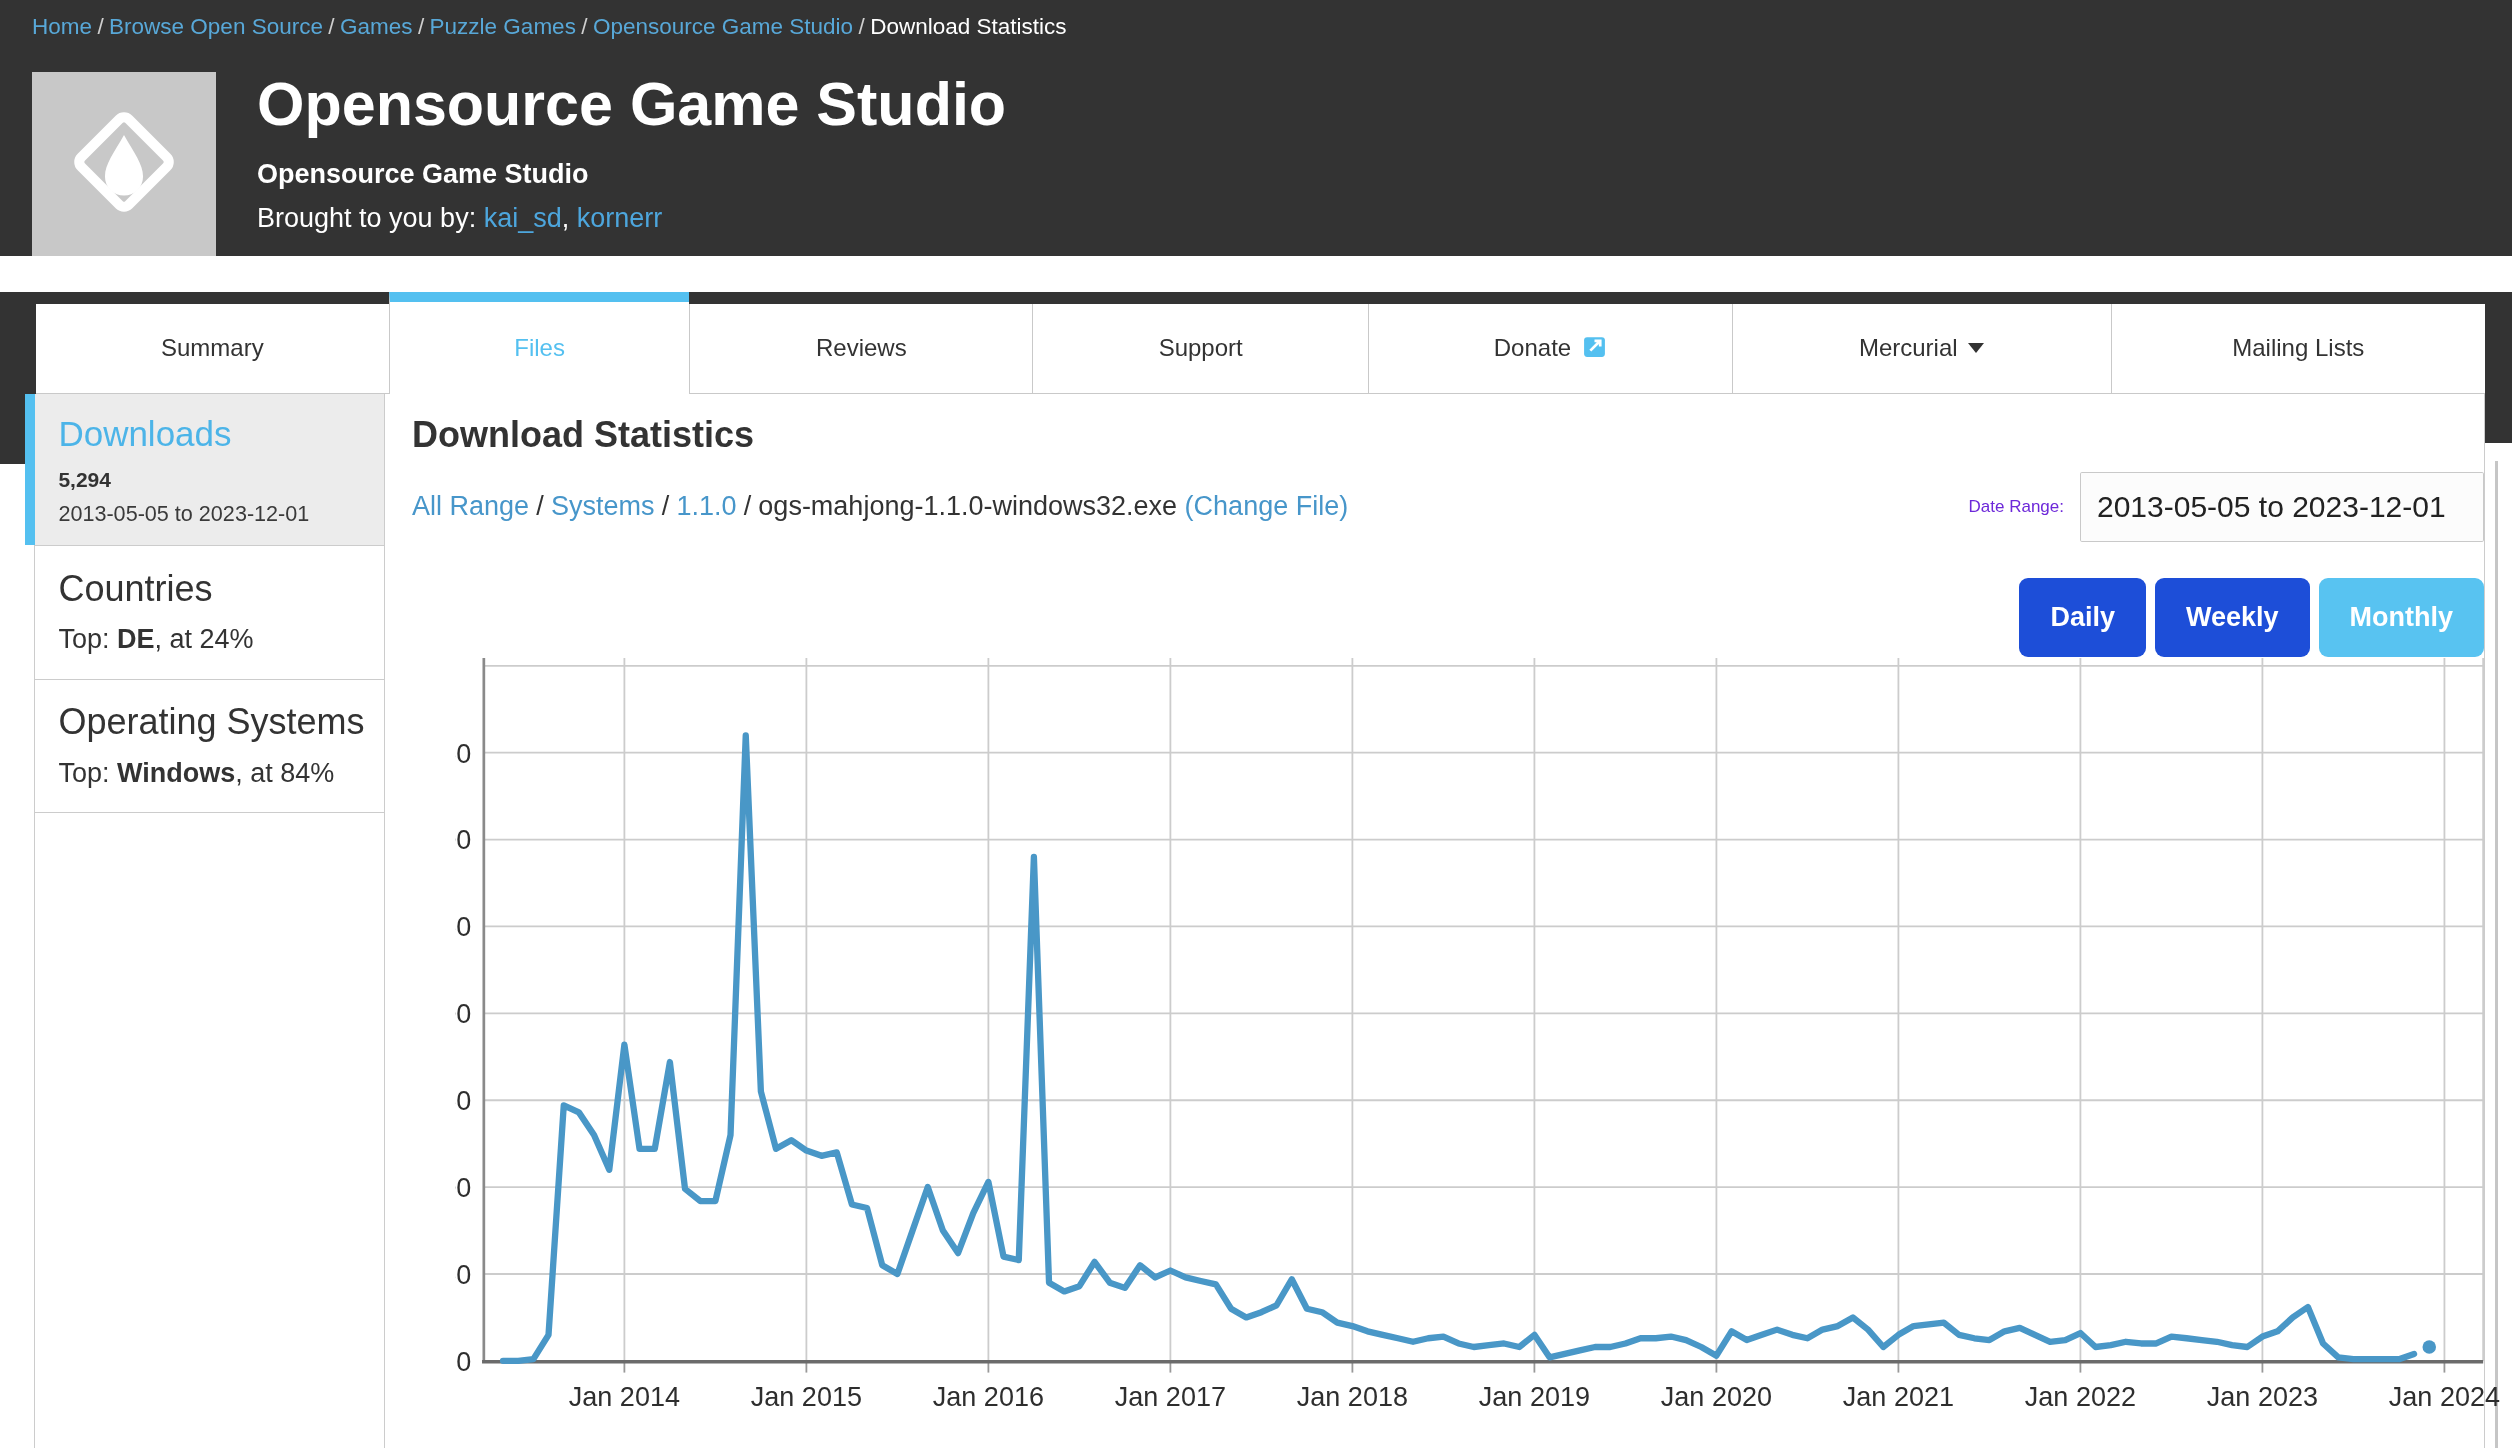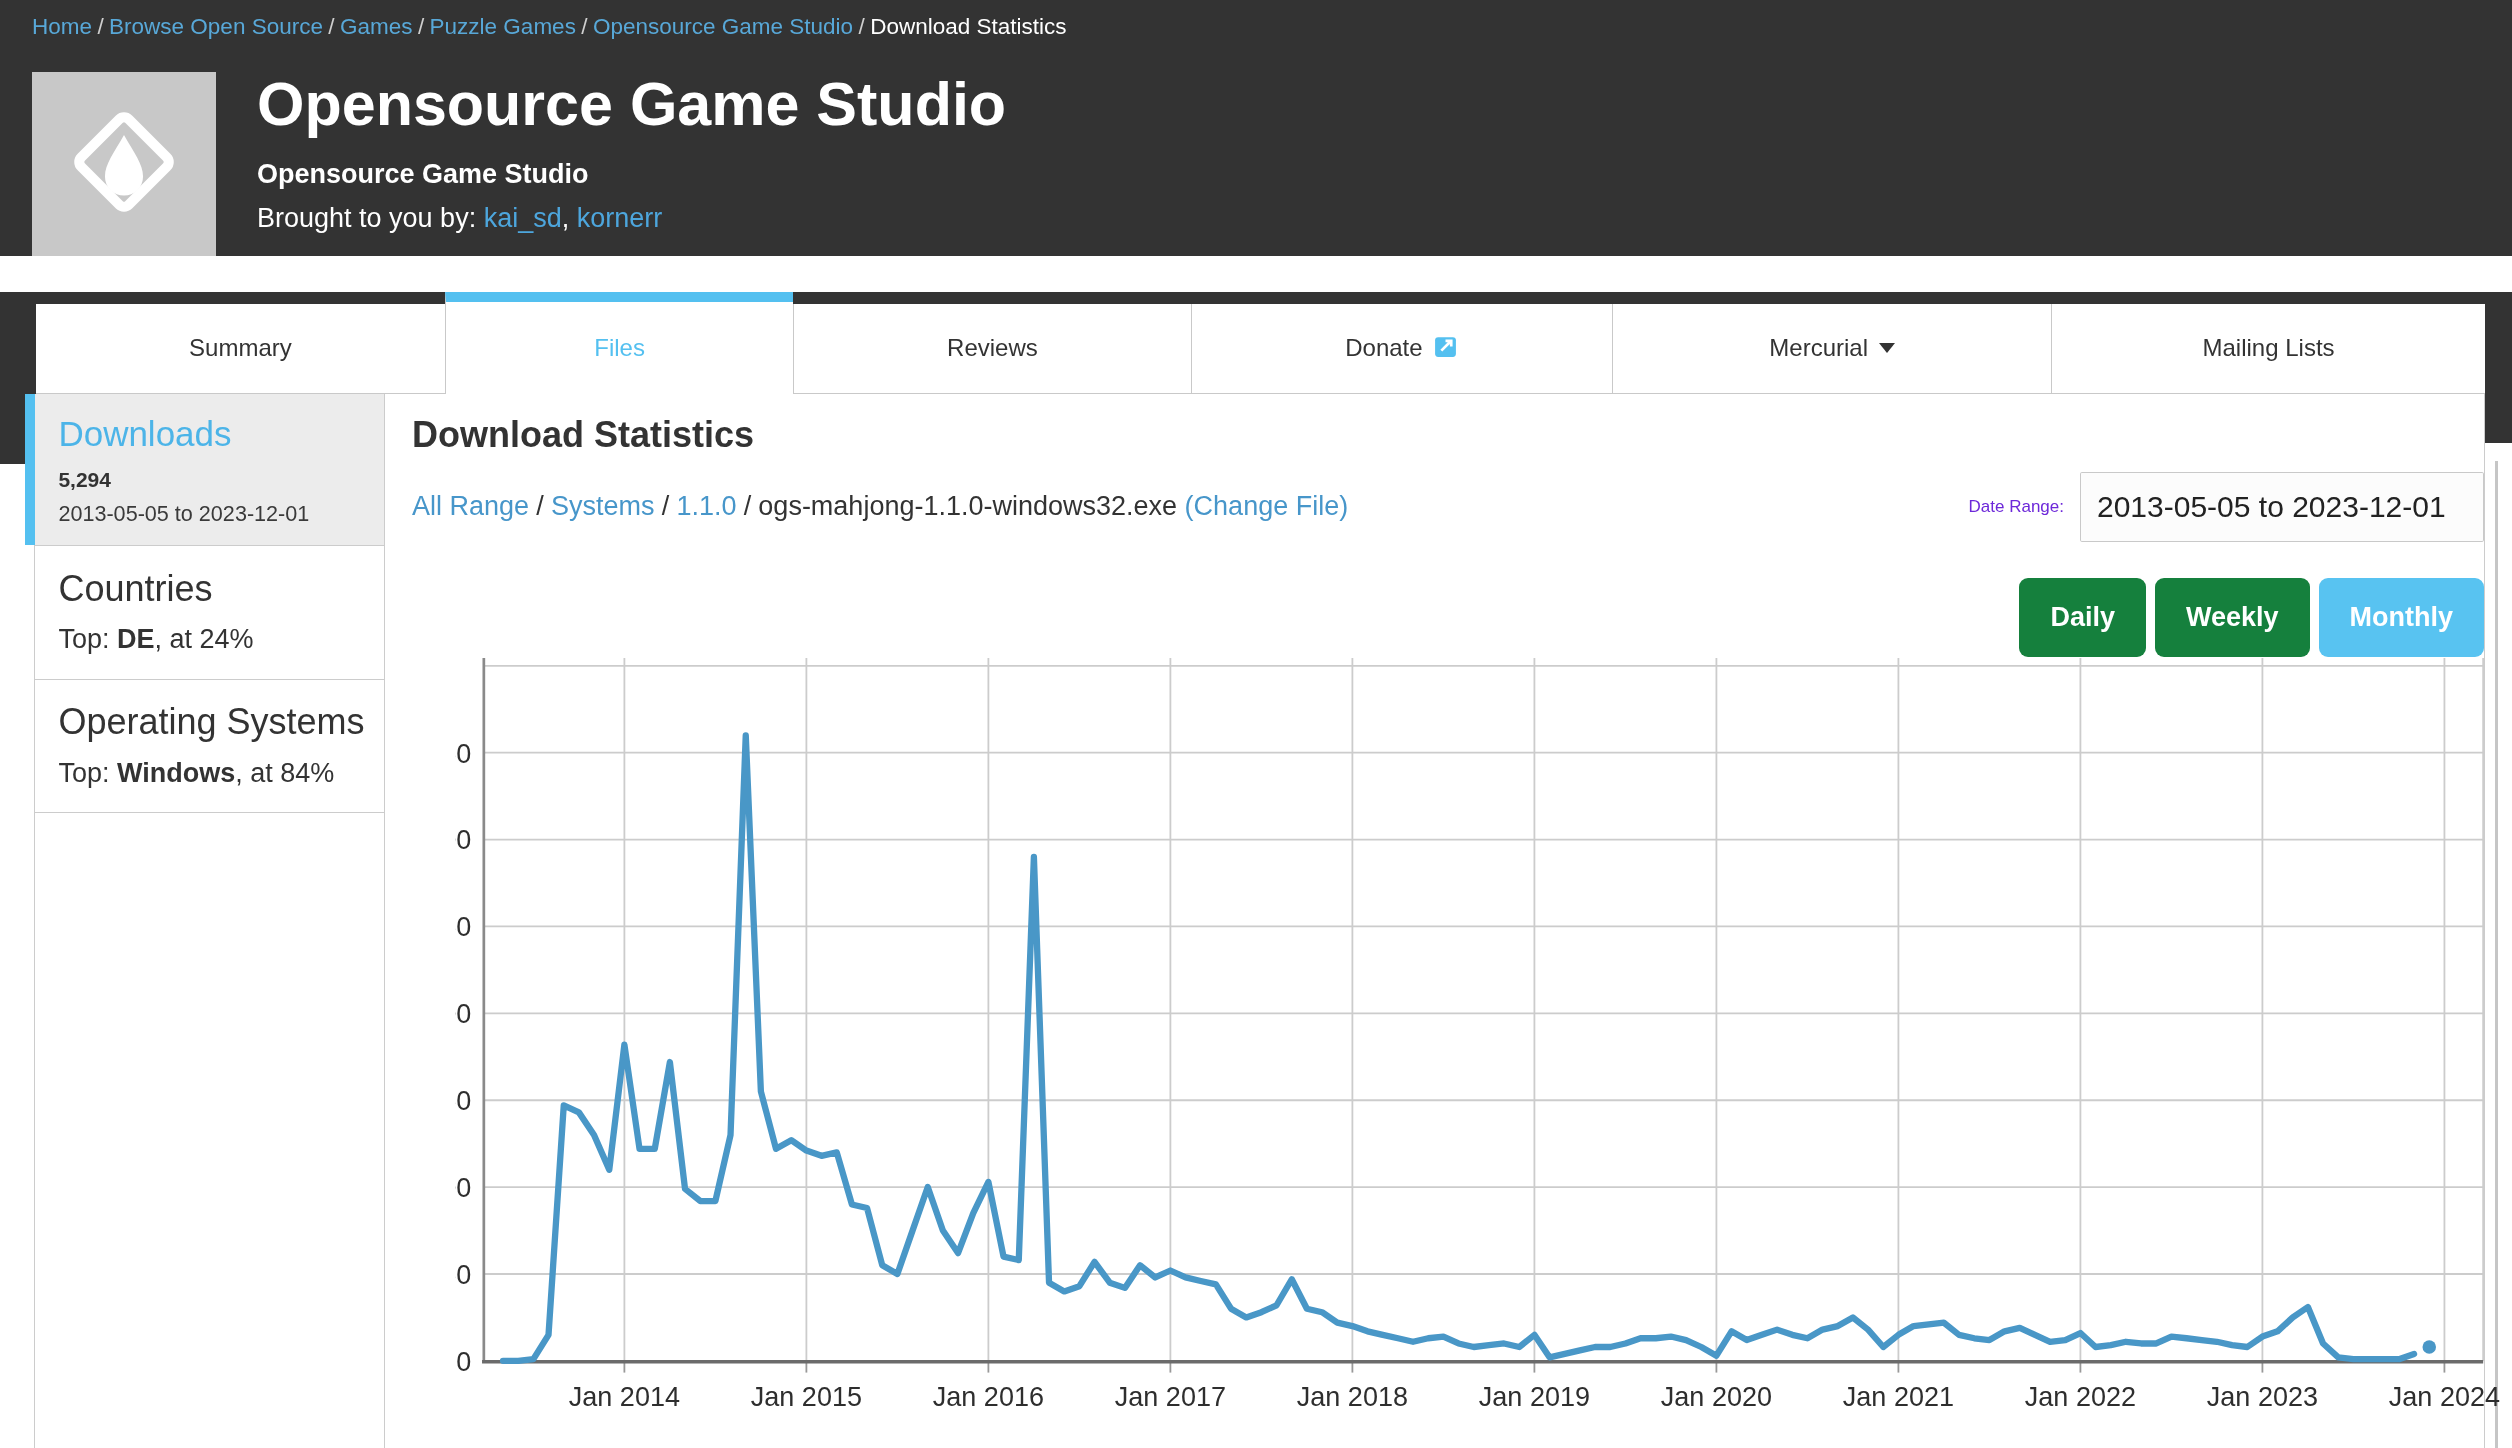--- a/index.html
+++ b/index.html
@@ -72,21 +72,21 @@
   .daterange { display:flex; align-items:center; }
   .daterange label { font-size:17px; margin-right:16px; color:#6d28d9; }
   .daterange input { width:404px; height:70px; border:1.8px solid #c9c9c9;
                      background:#fcfcfc; font-size:30px; color:#222;
                      padding:0 16px; border-radius:1.8px;
                      font-family:"Liberation Sans","DejaVu Sans",sans-serif; }
   .controls { display:flex; justify-content:flex-end; gap:9px; margin-top:36px; }
   .btn { height:79px; padding:0 31px; border:none; border-radius:9px;
          font-size:27px; font-weight:bold; color:#fff; cursor:pointer;
          font-family:"Liberation Sans","DejaVu Sans",sans-serif; }
-  .btn.dim { background:#15803d; }
+  .btn.dim { background:#1d4ed8; }
   .btn.lit { background:#58c3f1; }
 
   #chart { position:absolute; left:455px; top:631px; width:2057px; height:793px; }
 </style>
 </head>
 <body>
 
 <div class="page">
 
   <div class="topbar">
@@ -116,20 +116,23 @@
   <div class="tabs-wrap">
     <div class="tabs">
       <div class="tab" style="flex:392">
           <span>Summary</span>
         </div>
       <div class="tab active" style="flex:333">
           <span>Files</span>
         </div>
       <div class="tab" style="flex:380">
           <span>Reviews</span>
+        </div>
+      <div class="tab" style="flex:372">
+          <span>Support</span>
         </div>
       <div class="tab" style="flex:403">
         <span>Donate</span>
         <span class="ext">
           <svg viewBox="0 0 24 24" width="25" height="25">
             <rect x="2" y="3" width="20" height="19" rx="3" fill="#54c0f0"></rect>
             <path d="M8 16 L17 7 M12 6.5 h5.5 v5.5" stroke="#ffffff" stroke-width="2.6" fill="none"></path>
           </svg>
         </span>
       </div>

